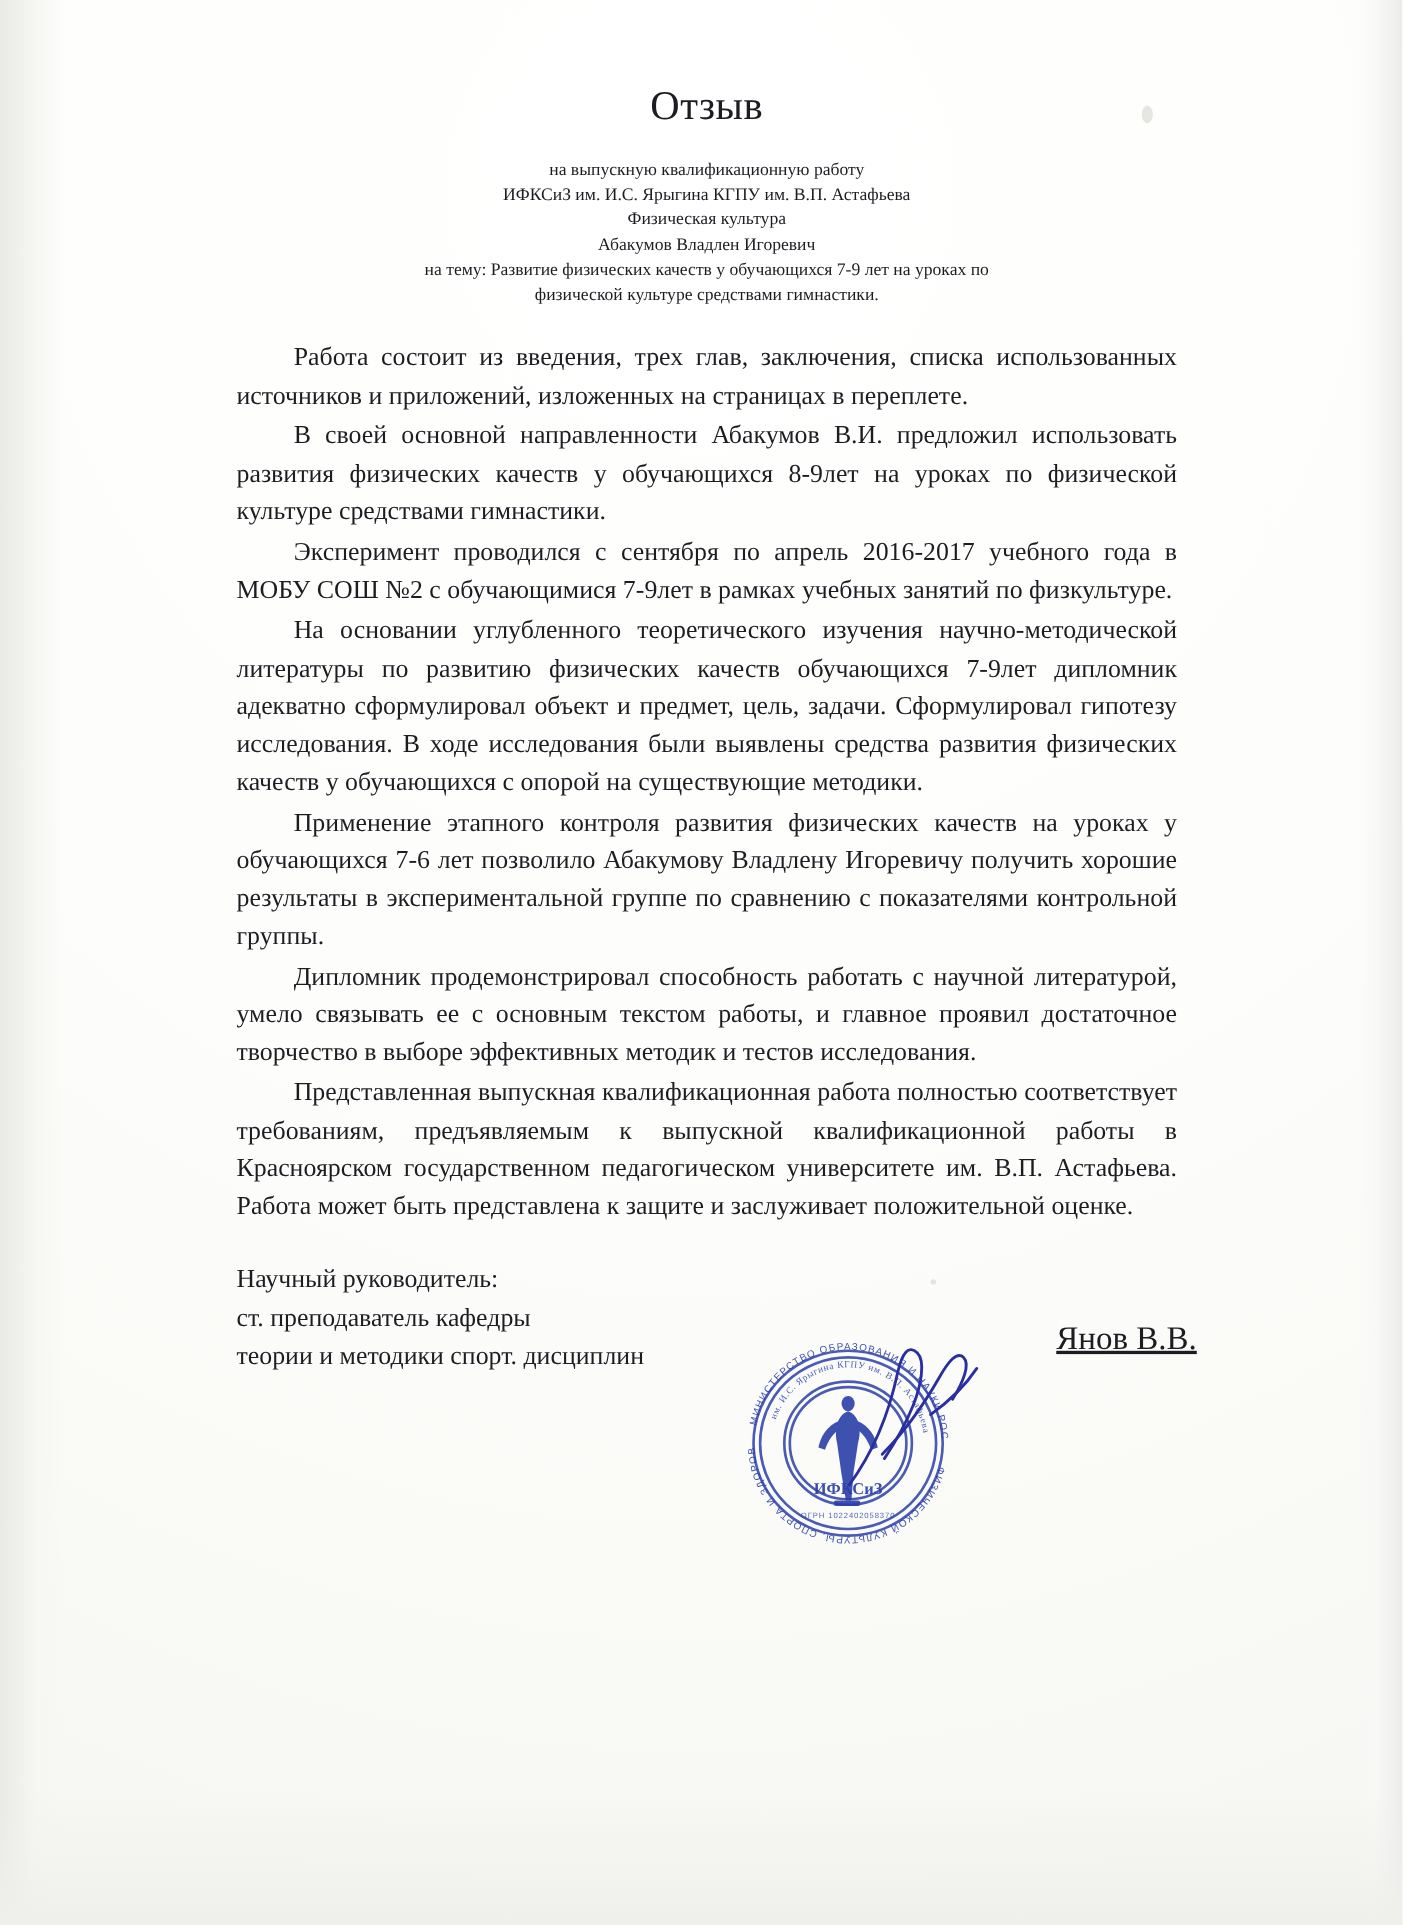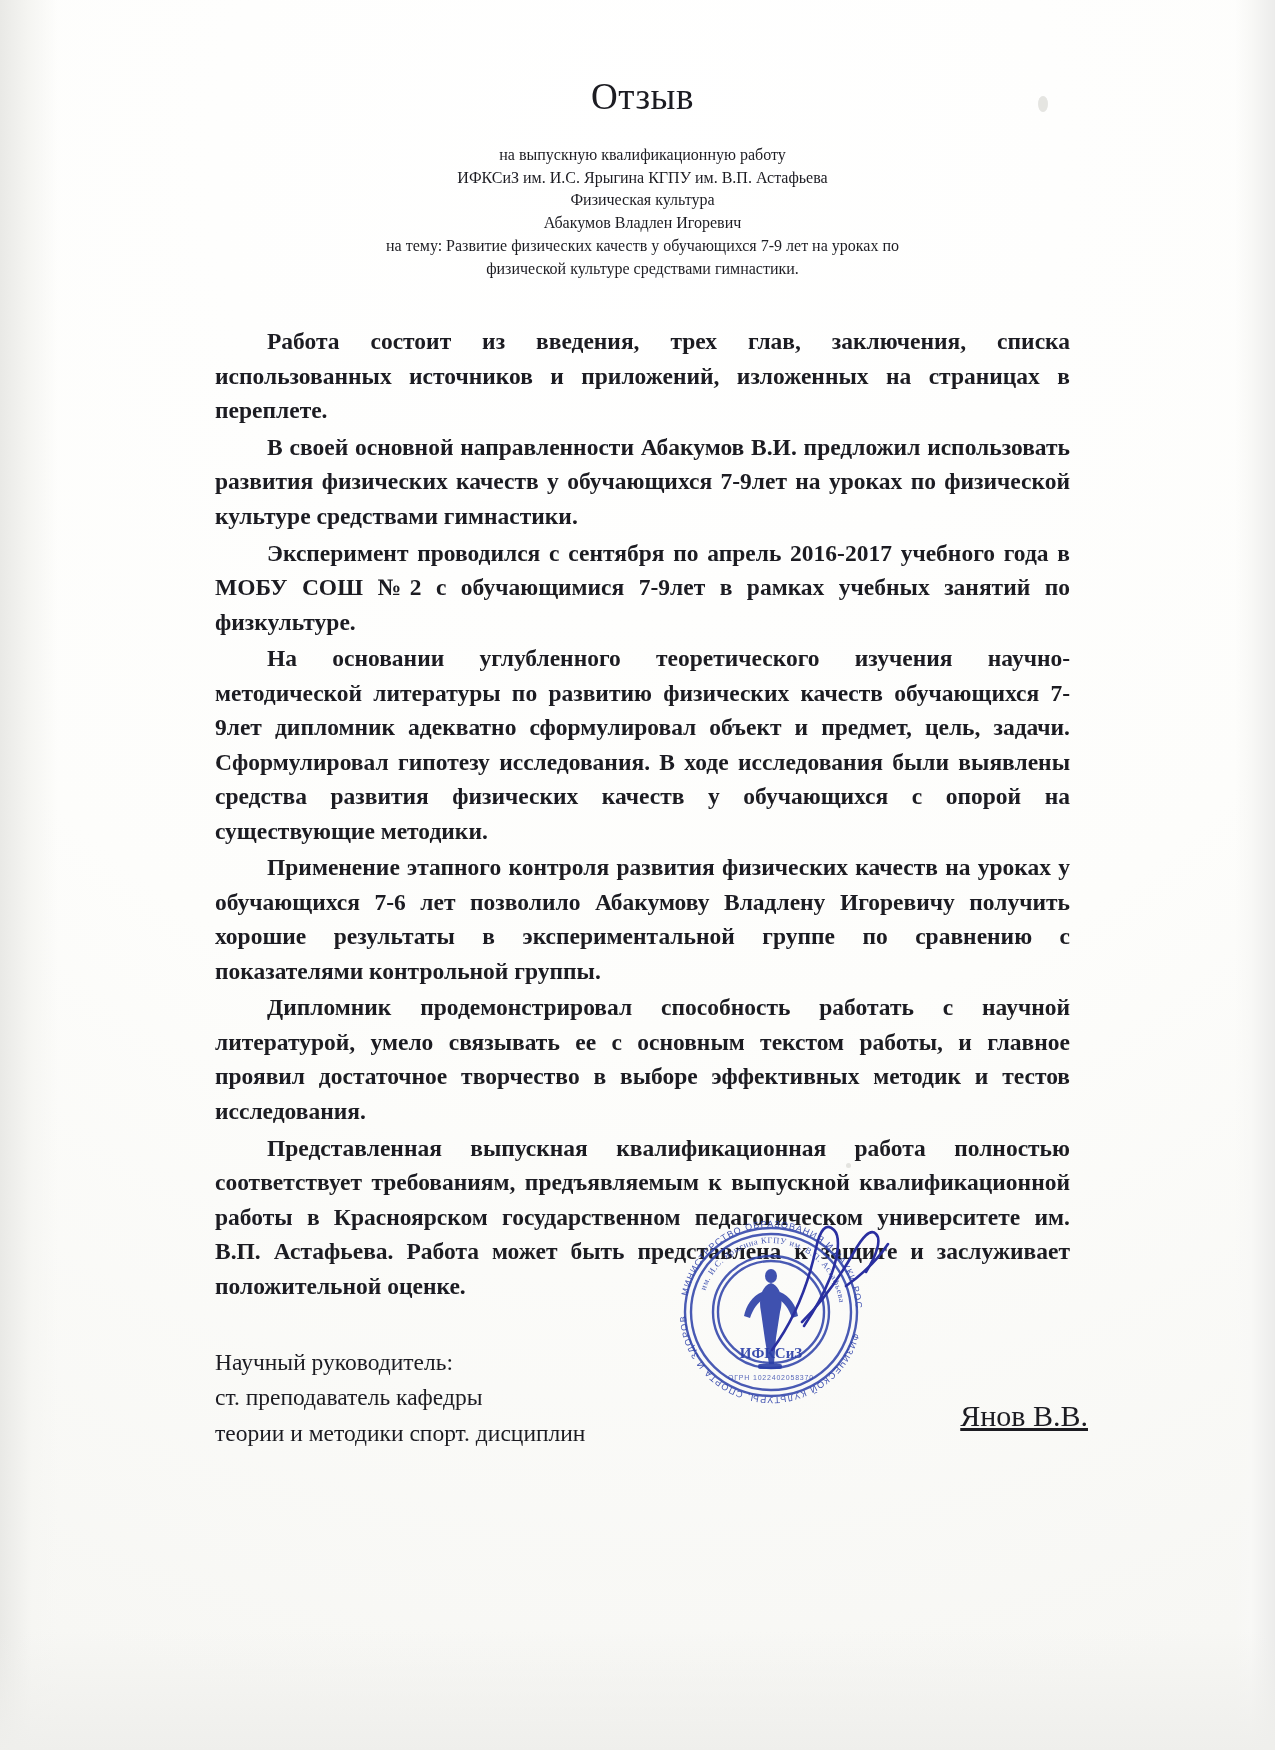--- a/index.html
+++ b/index.html
@@ -58,34 +58,33 @@
     text-align: center;
     font-size: 16px;
     line-height: 1.42;
   }
   .head-line {
     display: block;
     white-space: pre-wrap;
   }
 
   .body-block {
-    margin-top: 44px;
-    font-weight: bold;
+    margin-top: 28px;
   }
   .para {
     font-size: 23.5px;
     line-height: 1.47;
     text-align: justify;
     text-indent: 52px;
     margin: 0 0 2px 0;
     hyphens: none;
   }
 
   .signature {
-    margin-top: 42px;
+    margin-top: 31px;
     position: relative;
     font-size: 23.5px;
     line-height: 1.5;
   }
   .sig-left {
     width: 520px;
   }
   .sig-line { display: block; }
   .sig-right {
     position: absolute;
@@ -143,21 +142,21 @@
       <span class="head-line">на выпускную квалификационную работу</span>
       <span class="head-line">ИФКСиЗ им. И.С. Ярыгина КГПУ им. В.П. Астафьева</span>
       <span class="head-line">Физическая культура</span>
       <span class="head-line">Абакумов Владлен Игоревич</span>
       <span class="head-line">на тему: Развитие физических качеств у обучающихся 7-9 лет на уроках по</span>
       <span class="head-line">физической культуре средствами гимнастики.</span>
     </div>
 
     <div class="body-block">
       <p class="para">Работа состоит из введения, трех глав, заключения, списка использованных источников и приложений, изложенных на страницах в переплете.</p>
-      <p class="para">В своей основной направленности Абакумов В.И. предложил использовать развития физических качеств у обучающихся 7-9лет на уроках по физической культуре средствами гимнастики.</p>
+      <p class="para">В своей основной направленности Абакумов В.И. предложил использовать развития физических качеств у обучающихся 8-9лет на уроках по физической культуре средствами гимнастики.</p>
       <p class="para">Эксперимент  проводился с сентября по апрель 2016-2017 учебного года в МОБУ СОШ №2  с обучающимися 7-9лет в рамках учебных занятий  по физкультуре.</p>
       <p class="para">На основании углубленного теоретического изучения научно-методической литературы по развитию физических качеств обучающихся 7-9лет дипломник адекватно сформулировал объект и предмет, цель, задачи. Сформулировал гипотезу исследования. В ходе исследования были выявлены средства развития физических качеств у обучающихся с опорой на существующие методики.</p>
       <p class="para">Применение этапного контроля развития физических качеств на уроках у обучающихся 7-6 лет позволило Абакумову Владлену Игоревичу получить хорошие результаты в экспериментальной группе по сравнению с показателями контрольной группы.</p>
       <p class="para">Дипломник продемонстрировал способность работать с научной литературой, умело связывать ее с основным текстом работы, и главное проявил достаточное творчество в выборе эффективных методик и тестов исследования.</p>
       <p class="para">Представленная выпускная квалификационная работа полностью соответствует требованиям, предъявляемым к выпускной квалификационной работы в Красноярском государственном педагогическом университете им. В.П. Астафьева. Работа может быть представлена к защите и заслуживает положительной оценке.</p>
     </div>
 
     <div class="signature">
       <div class="sig-left">
         <span class="sig-line">Научный руководитель:</span>

